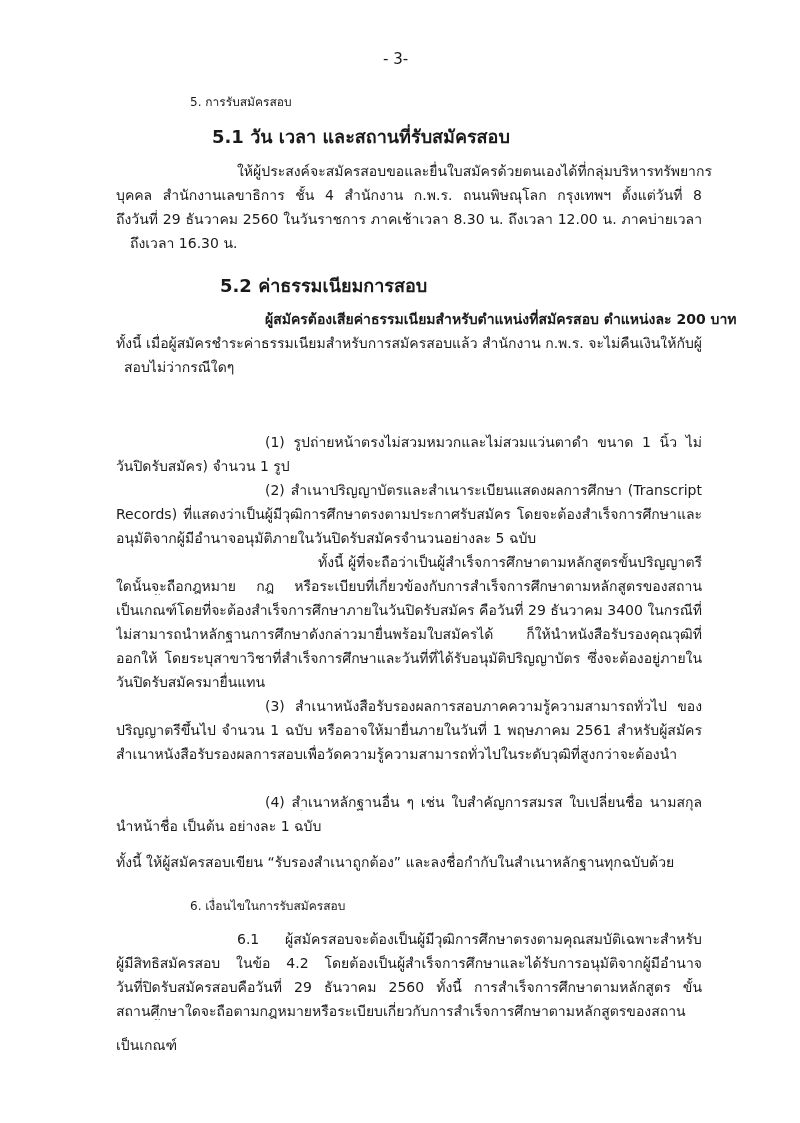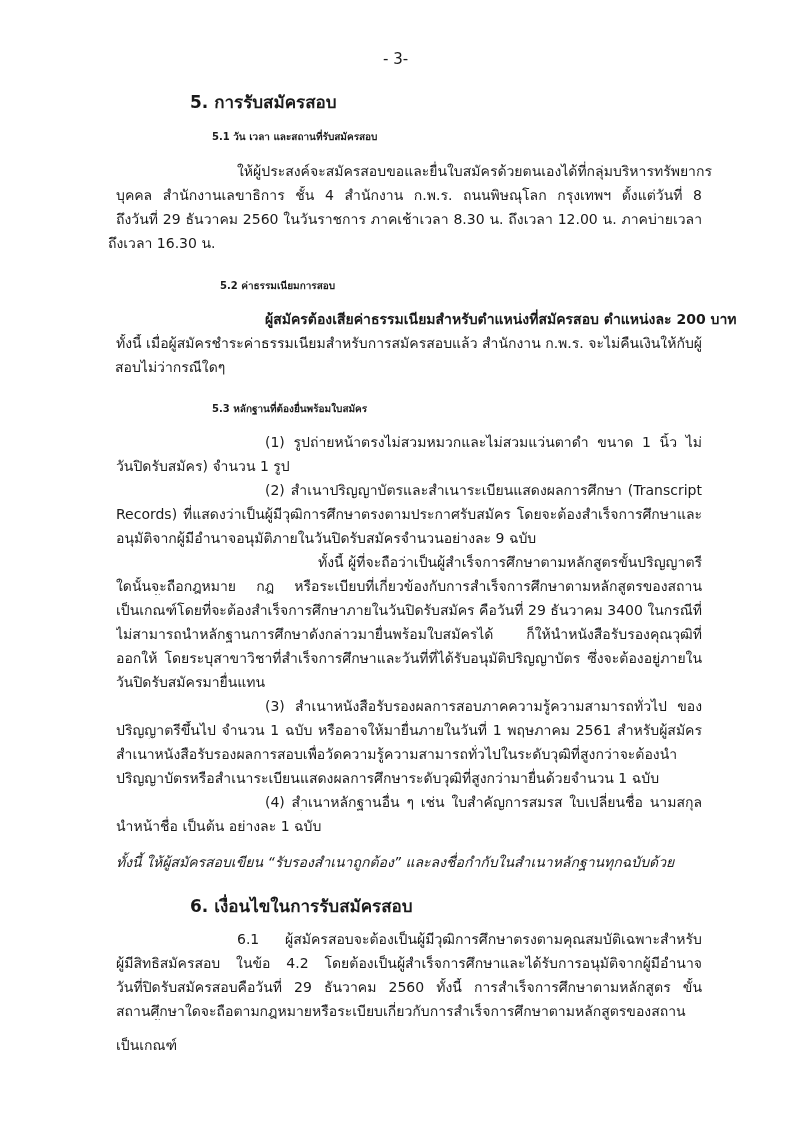--- a/index.html
+++ b/index.html
@@ -2,64 +2,62 @@
 <html><head>
 <meta charset="utf-8">
 <style>
   html, body { margin: 0; padding: 0; background: #ffffff; }
   body { width: 800px; height: 1123px; position: relative; overflow: hidden;
          font-family: "DejaVu Sans", "Liberation Sans", sans-serif; color: #1a1a1a; }
   .page { position: absolute; left: 0; top: 0; width: 800px; height: 1123px; background: #fff; }
   .ln { position: absolute; white-space: nowrap; font-size: 14px; line-height: 18px; }
   .just { left: 116px; width: 586px; text-align: justify; text-align-last: justify; white-space: normal; height: 18px; overflow: hidden; }
   .bold { font-weight: bold; }
-  .ital { font-style: italic; }
+  .ital { }
   .pnum { font-size: 15px; }
-  .h1 { font-size: 17px; font-weight: bold; }
-  .h2 { font-size: 10px; font-weight: bold; }
+  .h1 { font-size: 12px; font-weight: normal; }
+  .h2 { font-size: 18px; font-weight: bold; }
 </style>
 </head>
 <body>
 
 <div class="page">
 
   <div class="ln pnum" style="left:383px; top:50px;">- 3-</div>
 
   <div class="ln h1" style="left:190px; top:93px;">5. การรับสมัครสอบ</div>
 
   <div class="ln h2" style="left:212px; top:128px;">5.1 วัน เวลา และสถานที่รับสมัครสอบ</div>
   <div class="ln" style="left:237px; top:162px;">ให้ผู้ประสงค์จะสมัครสอบขอและยื่นใบสมัครด้วยตนเองได้ที่กลุ่มบริหารทรัพยากร</div>
   <div class="ln just" style="top:186px;">บุคคล สำนักงานเลขาธิการ ชั้น 4 สำนักงาน ก.พ.ร. ถนนพิษณุโลก กรุงเทพฯ ตั้งแต่วันที่ 8 ธันวาคม 2560</div>
   <div class="ln just" style="top:210px;">ถึงวันที่ 29 ธันวาคม 2560 ในวันราชการ ภาคเช้าเวลา 8.30 น. ถึงเวลา 12.00 น. ภาคบ่ายเวลา 13.00 น.</div>
-  <div class="ln" style="left:108px; top:234px;">ถึงเวลา 16.30 น.</div>
+  <div class="ln" style="left:130px; top:234px;">ถึงเวลา 16.30 น.</div>
 
   <div class="ln h2" style="left:220px; top:277px;">5.2 ค่าธรรมเนียมการสอบ</div>
   <div class="ln bold" style="left:265px; top:310px;">ผู้สมัครต้องเสียค่าธรรมเนียมสำหรับตำแหน่งที่สมัครสอบ ตำแหน่งละ 200 บาท</div>
   <div class="ln just" style="top:334px;">ทั้งนี้ เมื่อผู้สมัครชำระค่าธรรมเนียมสำหรับการสมัครสอบแล้ว สำนักงาน ก.พ.ร. จะไม่คืนเงินให้กับผู้สมัคร</div>
-  <div class="ln" style="left:115px; top:358px;">สอบไม่ว่ากรณีใดๆ</div>
+  <div class="ln" style="left:124px; top:358px;">สอบไม่ว่ากรณีใดๆ</div>
 
-  <div class="ln h2" style="left:212px; top:400px;">5.3 หลักฐานที่ต้องยื่นพร้อมใบสมัคร</div>
   <div class="ln" style="left:265px; top:433px; width:437px; text-align:justify; text-align-last:justify; white-space:normal; height:18px; overflow:hidden;">(1) รูปถ่ายหน้าตรงไม่สวมหมวกและไม่สวมแว่นตาดำ ขนาด 1 นิ้ว ไม่เกิน 6 เดือน (นับถึง</div>
   <div class="ln" style="left:116px; top:457px;">วันปิดรับสมัคร) จำนวน 1 รูป</div>
 
   <div class="ln" style="left:265px; top:481px; width:437px; text-align:justify; text-align-last:justify; white-space:normal; height:18px; overflow:hidden;">(2) สำเนาปริญญาบัตรและสำเนาระเบียนแสดงผลการศึกษา (Transcript of</div>
   <div class="ln just" style="top:505px;">Records) ที่แสดงว่าเป็นผู้มีวุฒิการศึกษาตรงตามประกาศรับสมัคร โดยจะต้องสำเร็จการศึกษาและได้รับ</div>
-  <div class="ln" style="left:116px; top:529px;">อนุมัติจากผู้มีอำนาจอนุมัติภายในวันปิดรับสมัครจำนวนอย่างละ 9 ฉบับ</div>
+  <div class="ln" style="left:116px; top:529px;">อนุมัติจากผู้มีอำนาจอนุมัติภายในวันปิดรับสมัครจำนวนอย่างละ 5 ฉบับ</div>
 
   <div class="ln" style="left:318px; top:553px; width:384px; text-align:justify; text-align-last:justify; white-space:normal; height:18px; overflow:hidden;">ทั้งนี้ ผู้ที่จะถือว่าเป็นผู้สำเร็จการศึกษาตามหลักสูตรขั้นปริญญาตรี ของสถานศึกษา</div>
   <div class="ln just" style="top:577px;">ใดนั้นจะถือกฎหมาย กฎ หรือระเบียบที่เกี่ยวข้องกับการสำเร็จการศึกษาตามหลักสูตรของสถานศึกษานั้นๆ</div>
   <div class="ln just" style="top:601px;">เป็นเกณฑ์โดยที่จะต้องสำเร็จการศึกษาภายในวันปิดรับสมัคร คือวันที่ 29 ธันวาคม 3400 ในกรณีที่</div>
   <div class="ln just" style="top:625px;">ไม่สามารถนำหลักฐานการศึกษาดังกล่าวมายื่นพร้อมใบสมัครได้ ก็ให้นำหนังสือรับรองคุณวุฒิที่สถานศึกษา</div>
   <div class="ln just" style="top:649px;">ออกให้ โดยระบุสาขาวิชาที่สำเร็จการศึกษาและวันที่ที่ได้รับอนุมัติปริญญาบัตร ซึ่งจะต้องอยู่ภายในกำหนด</div>
   <div class="ln" style="left:116px; top:673px;text-align:center;">วันปิดรับสมัครมายื่นแทน</div>
 
   <div class="ln" style="left:265px; top:697px; width:437px; text-align:justify; text-align-last:justify; white-space:normal; height:18px; overflow:hidden;">(3) สำเนาหนังสือรับรองผลการสอบภาคความรู้ความสามารถทั่วไป ของ ก.พ. ระดับ</div>
   <div class="ln just" style="top:721px;">ปริญญาตรีขึ้นไป จำนวน 1 ฉบับ หรืออาจให้มายื่นภายในวันที่ 1 พฤษภาคม 2561 สำหรับผู้สมัครสอบที่ใช้</div>
   <div class="ln just" style="top:745px;">สำเนาหนังสือรับรองผลการสอบเพื่อวัดความรู้ความสามารถทั่วไปในระดับวุฒิที่สูงกว่าจะต้องนำสำเนา</div>
-  <div class="ln" style="left:116px; top:769px;">ปริญญาบัตรหรือสำเนาระเบียนแสดงผลการศึกษาระดับวุฒิที่สูงกว่ามายื่นด้วยจำนวน 1 ฉบับ</div>
 
   <div class="ln" style="left:265px; top:793px; width:437px; text-align:justify; text-align-last:justify; white-space:normal; height:18px; overflow:hidden;">(4) สำเนาหลักฐานอื่น ๆ เช่น ใบสำคัญการสมรส ใบเปลี่ยนชื่อ นามสกุล ใบเปลี่ยนคำ</div>
   <div class="ln" style="left:116px; top:817px;">นำหน้าชื่อ เป็นต้น อย่างละ 1 ฉบับ</div>
 
   <div class="ln ital" style="left:116px; top:853px;">ทั้งนี้ ให้ผู้สมัครสอบเขียน “รับรองสำเนาถูกต้อง” และลงชื่อกำกับในสำเนาหลักฐานทุกฉบับด้วย</div>
 
   <div class="ln h1" style="left:190px; top:897px;">6. เงื่อนไขในการรับสมัครสอบ</div>
   <div class="ln" style="left:237px; top:930px; width:465px; text-align:justify; text-align-last:justify; white-space:normal; height:18px; overflow:hidden;">6.1  ผู้สมัครสอบจะต้องเป็นผู้มีวุฒิการศึกษาตรงตามคุณสมบัติเฉพาะสำหรับตำแหน่งของ</div>
   <div class="ln just" style="top:954px;">ผู้มีสิทธิสมัครสอบ ในข้อ 4.2 โดยต้องเป็นผู้สำเร็จการศึกษาและได้รับการอนุมัติจากผู้มีอำนาจอนุมัติ ภายใน</div>
   <div class="ln just" style="top:978px;">วันที่ปิดรับสมัครสอบคือวันที่ 29 ธันวาคม 2560 ทั้งนี้ การสำเร็จการศึกษาตามหลักสูตร ขั้นปริญญาบัตรของ</div>

